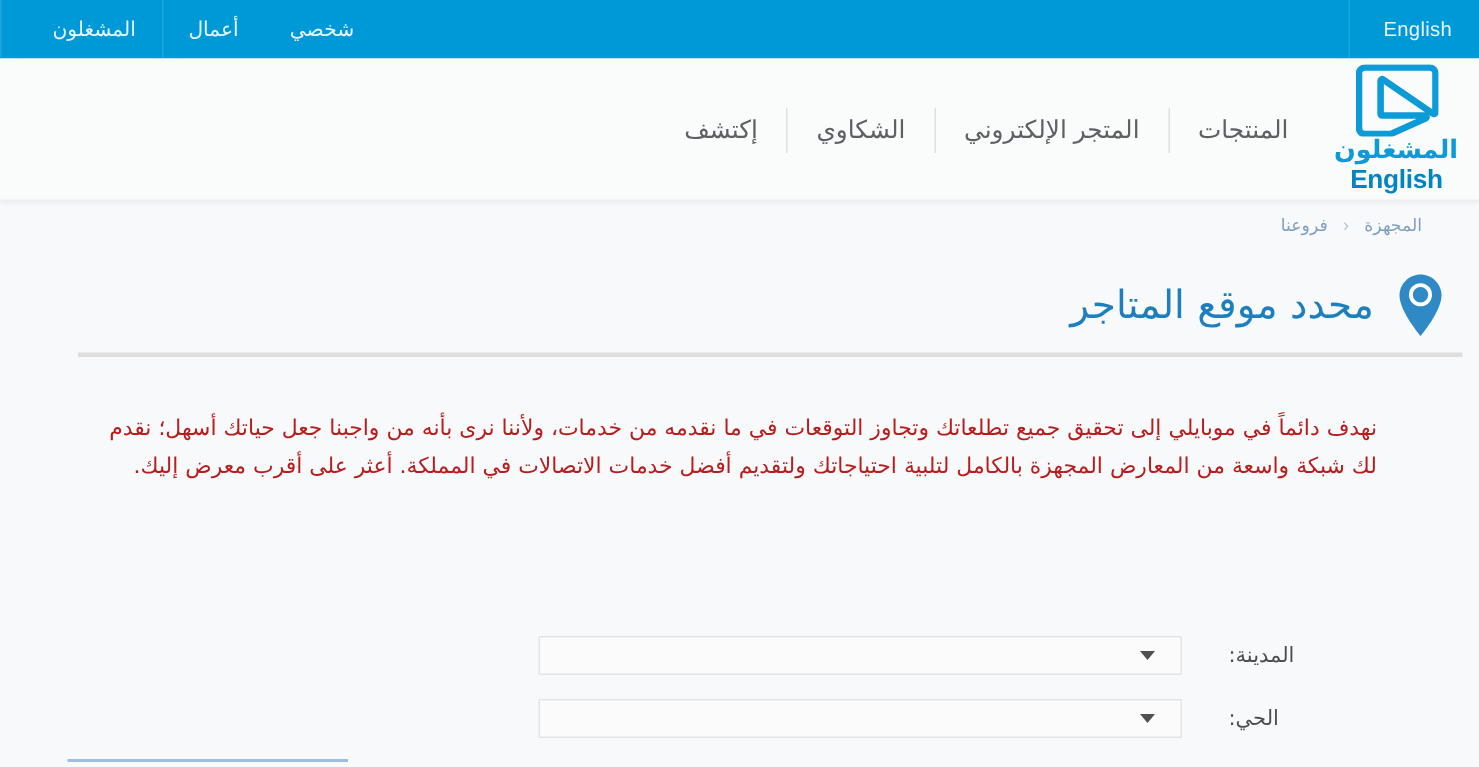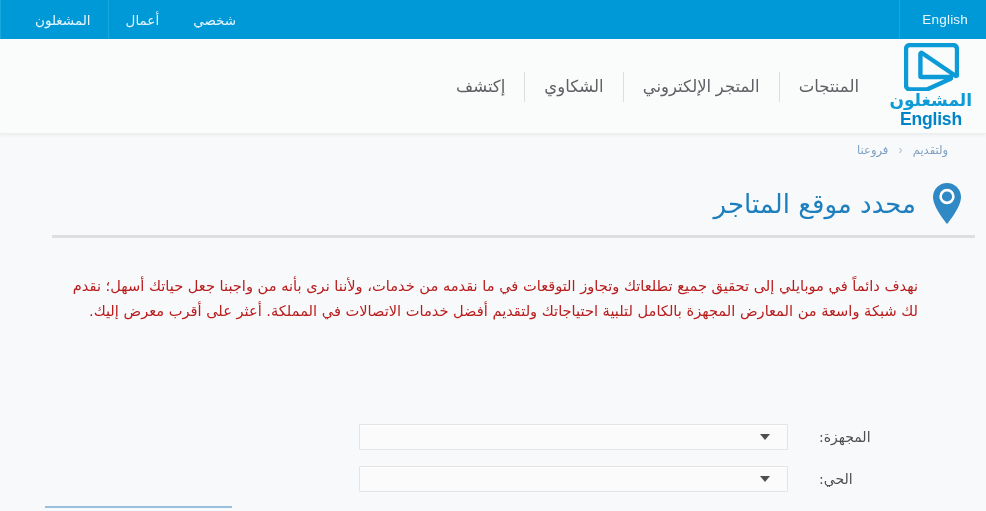--- a/index.html
+++ b/index.html
@@ -356,21 +356,21 @@
     <div class="mainnav-item">المتجر الإلكتروني</div>
     <div class="mainnav-sep"></div>
     <div class="mainnav-item">الشكاوي</div>
     <div class="mainnav-sep"></div>
     <div class="mainnav-item">إكتشف</div>
   </div>
 
 </div>
 
 <div class="breadcrumb">
-  <a>ولتقديم</a>
+  <a>المجهزة</a>
   <span class="crumb-sep">‹</span>
   <span class="crumb-current">فروعنا</span>
 </div>
 
 <div class="page-title-row">
   <div class="pin-icon">
     <svg width="34" height="46" viewBox="0 0 34 46" xmlns="http://www.w3.org/2000/svg">
       <path d="M17 2 C9.3 2 3 8.3 3 16 C3 26.5 17 43 17 43 C17 43 31 26.5 31 16 C31 8.3 24.7 2 17 2 Z" fill="#2f89c4"></path>
       <circle cx="17" cy="15.5" r="6.4" fill="none" stroke="#ffffff" stroke-width="2.6"></circle>
     </svg>
@@ -378,21 +378,21 @@
   <h1 class="page-title">محدد موقع المتاجر</h1>
 </div>
 
 <div class="divider"></div>
 
 <p class="intro">نهدف دائماً في موبايلي إلى تحقيق جميع تطلعاتك وتجاوز التوقعات في ما نقدمه من خدمات، ولأننا نرى بأنه من واجبنا جعل حياتك أسهل؛ نقدم لك شبكة واسعة من المعارض المجهزة بالكامل لتلبية احتياجاتك ولتقديم أفضل خدمات الاتصالات في المملكة. أعثر على أقرب معرض إليك.</p>
 
 <div class="form">
 
   <div class="form-row">
-    <div class="form-label">المجهزة:</div>
+    <div class="form-label">المدينة:</div>
     <div class="select-wrap">
       <div class="select-box">
         <div class="select-arrow">
             <span></span>
           </div>
       </div>
     </div>
   </div>
 
   <div class="form-row">

